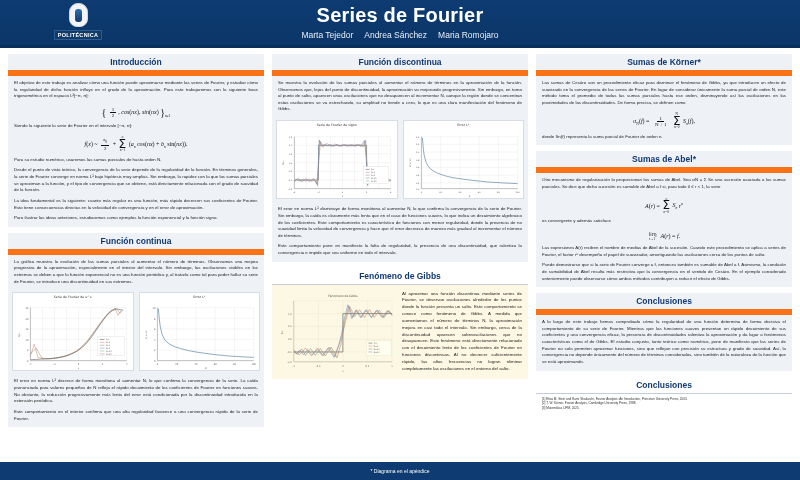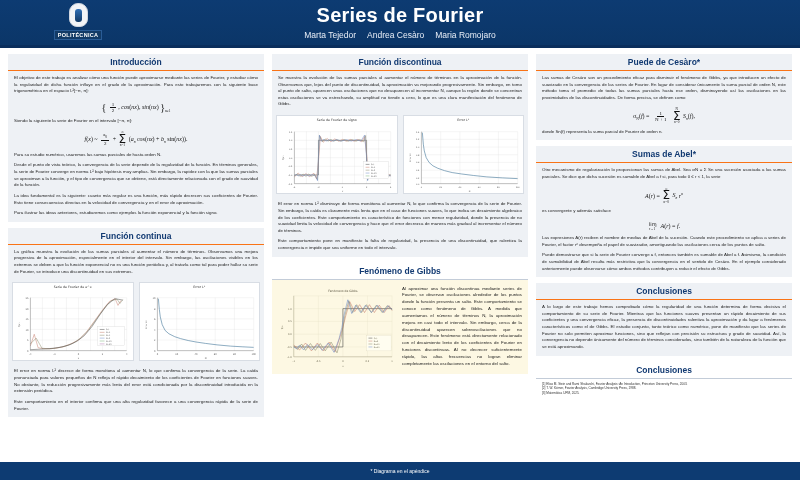--- a/index.html
+++ b/index.html
@@ -57,21 +57,21 @@
     padding: 6px 8px 0 8px;
     height: 414px;
   }
   .col { width: 260px; display: flex; flex-direction: column; gap: 6px; }
 
   
   .sec-title {
     text-align: center; color: #123a72; font-weight: bold;
     font-size: 8.5px; padding: 3px 0 3px 0;
     background: #eef1f5;
-    border-bottom: 1px solid #f97316;
+    border-bottom: 6px solid #f97316;
   }
   .block { background: #eef1f5; border: 0; }
   .block-body { padding: 4px 6px 5px 6px; }
   p.txt {
     font-size: 4.4px; line-height: 1.5; color: #1c1c1c;
     text-align: justify; margin-bottom: 4px;
   }
   p.txt:last-child { margin-bottom: 0; }
   .eq {
     text-align:center; font-family: "Liberation Serif", serif;
@@ -133,21 +133,21 @@
 <div class="poster">
 
   <div class="header">
     <div class="logo-wrap">
       <div class="logo-shield"></div>
       <div class="logo-text">POLITÉCNICA</div>
     </div>
     <div class="header-title">Series de Fourier</div>
     <div class="header-authors">
       <span>Marta Tejedor</span>
-      <span>Andrea Cesàro</span>
+      <span>Andrea Sánchez</span>
       <span>Maria Romojaro</span>
     </div>
   </div>
 
   <div class="columns">
 
     <div class="col">
 
       <div class="block">
         <div class="sec-title">Introducción</div>
@@ -512,21 +512,21 @@
           <div class="gibbs-right">
             <p>Al aproximar una función discontinua mediante series de Fourier, se observan oscilaciones alrededor de los puntos donde la función presenta un salto. Este comportamiento se conoce como fenómeno de Gibbs. A medida que aumentamos el número de términos N, la aproximación mejora en casi todo el intervalo. Sin embargo, cerca de la discontinuidad aparecen sobreoscilaciones que no desaparecen. Este fenómeno está directamente relacionado con el decaimiento lento de los coeficientes de Fourier en funciones discontinuas. Al no decrecer suficientemente rápido, las altas frecuencias no logran eliminar completamente las oscilaciones en el entorno del salto.</p>
           </div>
         </div>
       </div>
     </div>
 
     <div class="col">
 
       <div class="block">
-        <div class="sec-title">Puede de Cesàro*</div>
+        <div class="sec-title">Sumas de Körner*</div>
         <div class="block-body">
           <p class="txt">Las sumas de Cesàro son un procedimiento eficaz para disminuir el fenómeno de Gibbs, ya que introducen un efecto de suavizado en la convergencia de las series de Fourier. En lugar de considerar únicamente la suma parcial de orden N, este método toma el promedio de todas las sumas parciales hasta ese orden, disminuyendo así las oscilaciones en las proximidades de las discontinuidades. De forma precisa, se definen como</p>
           <div class="eq">
             σ<sub>N</sub>(<i>f</i>) =
             <span class="frac">
                 <span class="num">1</span>
                 <span class="den">N&nbsp;+&nbsp;1</span>
               </span>
             <span class="sum">
                 <span class="top">N</span>

